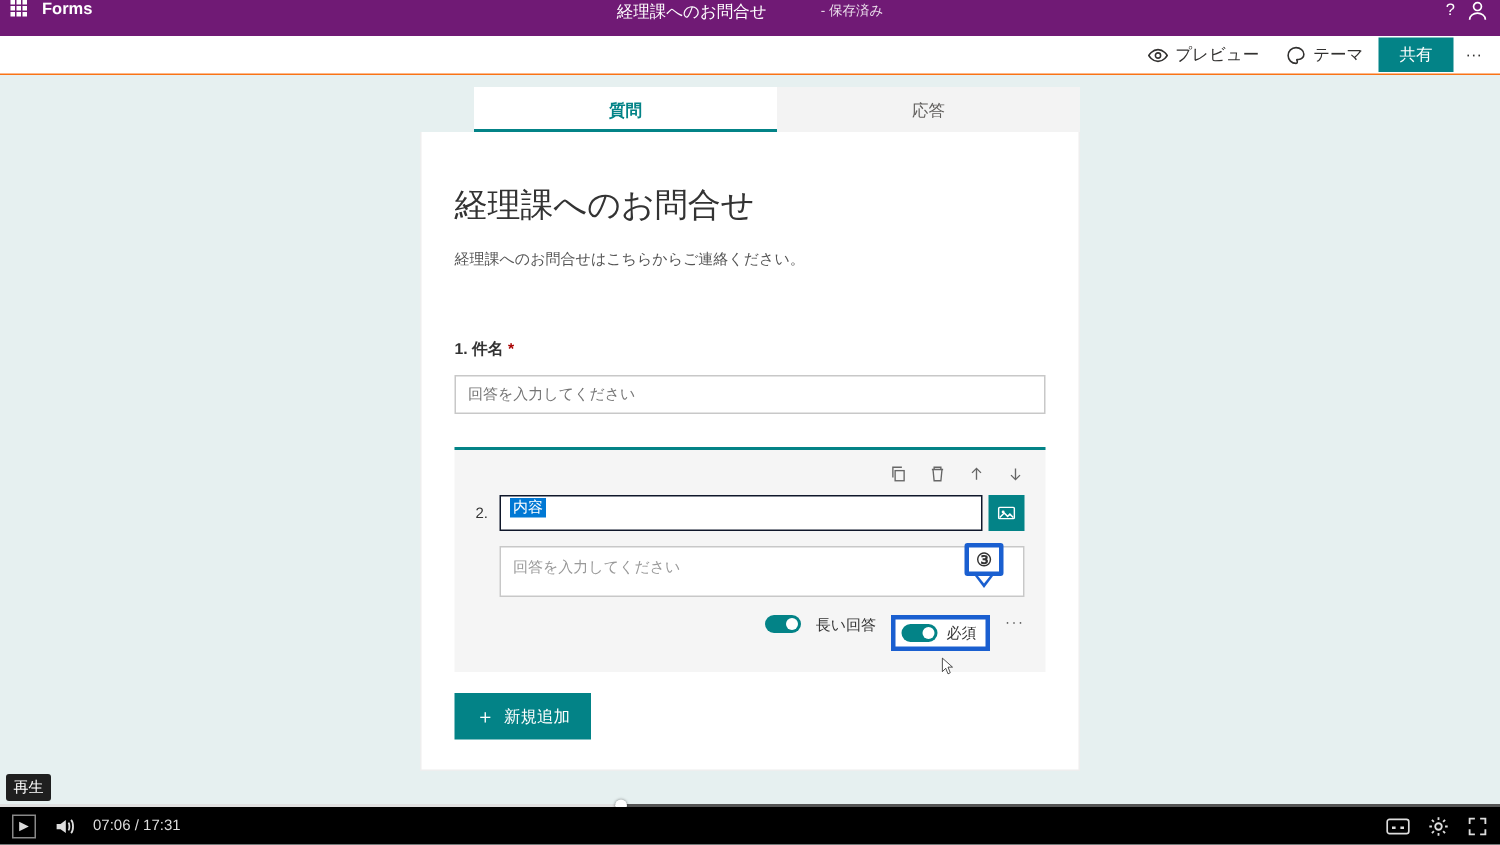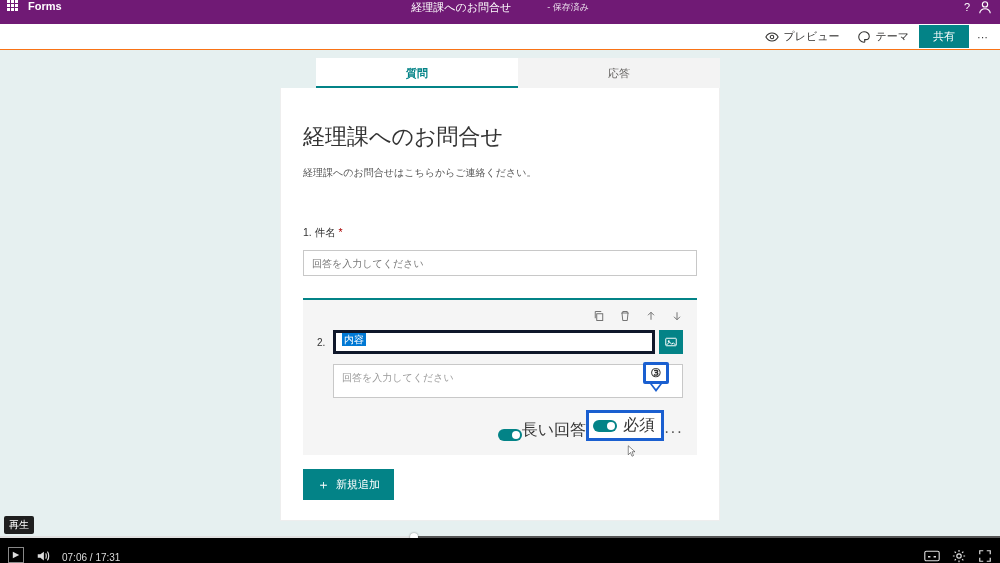--- a/index.html
+++ b/index.html
@@ -30,37 +30,37 @@
   .tab { flex:1; text-align:center; font-size:11px; padding:8px 0 7px; cursor:pointer; color:#605e5c; }
   .tab.active { background:#fff; color:#038387; font-weight:600; position:relative; }
   .tab.active::after { content:""; position:absolute; left:0; right:0; bottom:0; height:2px; background:#038387; }
   .tab.inactive { background:#f3f3f3; }
 
   
   .formcard { width:440px; margin:0 auto; background:#fff; border:1px solid #eee; border-top:none; padding: 34px 22px 20px; }
   .ftitle { font-size:22px; color:#333; font-weight:400; margin-bottom:14px; }
   .fdesc { font-size:10px; color:#555; margin-bottom:46px; }
 
-  .qlabel { font-size:10.5px; color:#333; margin-bottom:10px; }
+  .qlabel { font-size:10.5px; color:#333; margin-bottom:10px;font-weight:bold; }
   .qlabel .req { color:#a80000; }
   .qinput { width:100%; height:26px; border:1px solid #c8c8c8; padding:0 8px; font-size:10px; color:#999; background:#fff; }
 
   
   .qedit { margin-top:22px; border-top:2px solid #038387; background:#f5f5f5; padding:10px 14px 14px; position:relative; }
   .qtools { display:flex; justify-content:flex-end; gap:14px; margin-bottom:8px; color:#666; }
   .qtools svg { width:12px; height:12px; cursor:pointer; }
   .qrow { display:flex; align-items:center; gap:6px; }
   .qnum { font-size:10px; color:#333; width:10px; }
   .qname-wrap { flex:1; display:flex; }
-  .qname { flex:1; height:24px; border:3px solid #0f172a; background:#fff; font-size:10px; padding:0 6px; }
+  .qname { flex:1; height:24px; border:1px solid #0f172a; background:#fff; font-size:10px; padding:0 6px; }
   .qname .sel { background:#0078d4; color:#fff; padding:1px 2px; }
   .mediabtn { width:24px; height:24px; background:#038387; display:flex; align-items:center; justify-content:center; margin-left:4px; cursor:pointer; }
   .mediabtn svg { width:12px; height:12px; fill:#fff; }
   .ansbox { margin-top:10px; margin-left:16px; height:34px; border:1px solid #c8c8c8; background:#fff; font-size:10px; color:#999; padding:6px 8px; }
-  .qfoot { display:flex; justify-content:flex-end; align-items:flex-end; margin-top:12px; font-size:16px; color:#333; }
+  .qfoot { display:flex; justify-content:flex-end; align-items:flex-start; gap:10px; margin-top:12px; font-size:10px; color:#333; }
   .toggle { width:24px; height:12px; border-radius:6px; position:relative; cursor:pointer; }
   .toggle.on { background:#038387; }
   .toggle .knob { position:absolute; width:8px; height:8px; background:#fff; border-radius:50%; top:2px; }
   .toggle.on .knob { right:2px; }
   .reqgroup { display:flex; align-items:center; gap:6px; border:3px solid #1a5fd0; padding:2px 6px 2px 4px; background:#fff; }
   .qfoot .more { cursor:pointer; letter-spacing:1px; color:#555; }
 
   
   .callout { position:absolute; right:28px; top:62px; }
   .callout-bubble { border:3px solid #1a5fd0; background:#fff; font-size:12px; font-weight:600; color:#333; width:26px; height:22px; display:flex; align-items:center; justify-content:center; border-radius:2px; }
@@ -73,21 +73,21 @@
 
   
   .replay { position:absolute; left:4px; bottom:4px; background:#1f1f1f; color:#fff; font-size:10px; padding:2px 5px; border-radius:2px; }
 
   
   .seek { position:absolute; left:0; right:0; bottom:25px; height:2px; background:#555; }
   .seek .prog { position:absolute; left:0; top:0; height:2px; background:#e0e0e0; width:41%; }
   .seek .thumb { position:absolute; left:41%; top:-3px; width:8px; height:8px; background:#fff; border-radius:50%; box-shadow:0 0 2px rgba(0,0,0,0.5); }
 
   
-  .player { position:absolute; left:0; right:0; bottom:0; height:25px; background:#000; color:#ddd; display:flex; align-items:flex-end; font-size:10px; padding:0 8px; gap:12px; }
+  .player { position:absolute; left:0; right:0; bottom:0; height:25px; background:#000; color:#ddd; display:flex; align-items:center; font-size:10px; padding:0 8px; gap:12px; }
   .player .pbtn { width:16px; height:16px; border:1px solid #888; display:flex; align-items:center; justify-content:center; cursor:pointer; }
   .player .pbtn svg { width:8px; height:8px; fill:#ddd; }
   .player .right { margin-left:auto; display:flex; gap:12px; align-items:center; }
   .cursor { position:absolute; width:10px; height:12px; }
 </style>
 </head>
 <body>
 
 <div class="appbar">
   <div class="waffle">

